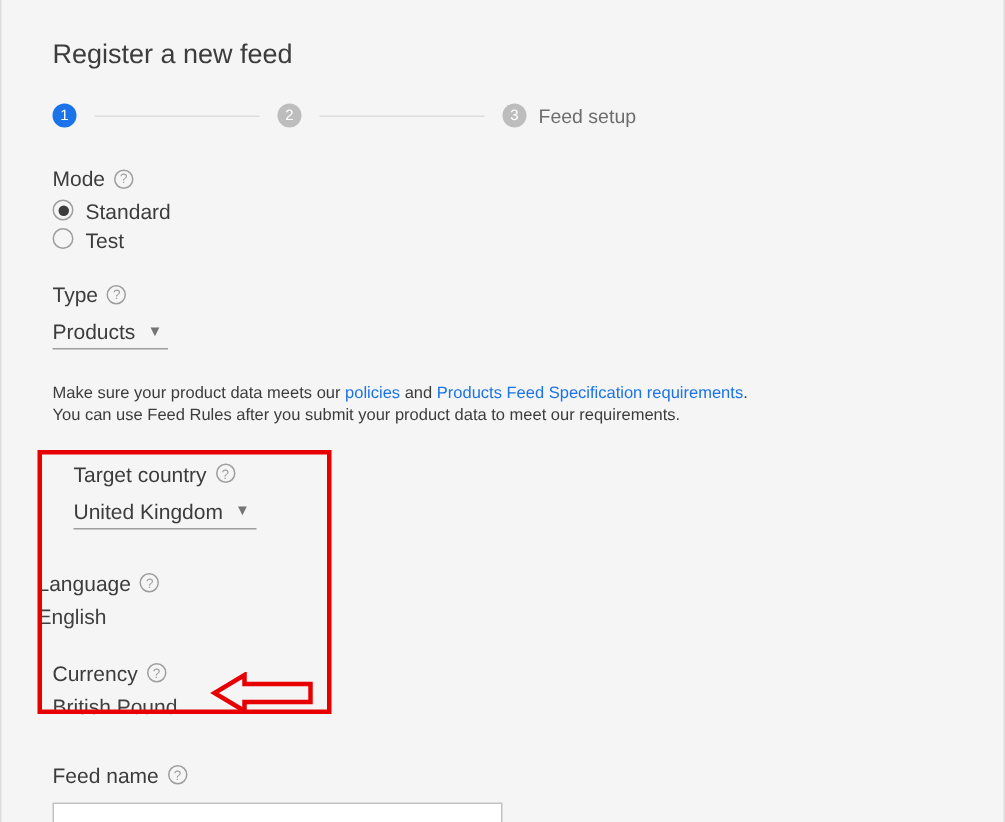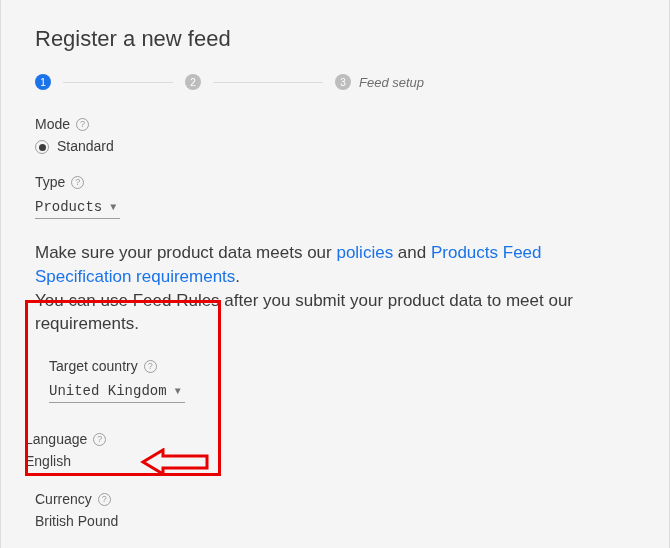--- a/index.html
+++ b/index.html
@@ -8,21 +8,21 @@
       background: #f5f5f5;
       width: 670px;
       height: 548px;
       position: relative;
       color: #212121;
       font-size: 14px;
       border-left: 1px solid #ddd;
       border-right: 1px solid #ddd;
     }
     .page-title {
-      font-size: 22px;
+      font-size: 18px;
       font-weight: 400;
       color: #3c3c3c;
       padding: 26px 0 0 34px;
     }
     .stepper {
       display: flex;
       align-items: center;
       padding: 22px 0 0 34px;
     }
     .step {
@@ -40,21 +40,20 @@
       color: #fff;
       background: #bdbdbd;
     }
     .step-circle.active {
       background: #1a73e8;
     }
     .step-label {
       margin-left: 8px;
       color: #6d6d6d;
       font-size: 13px;
-      font-style: italic;
     }
     .step-line {
       width: 110px;
       height: 1px;
       background: #dcdcdc;
       margin: 0 12px;
     }
     .section {
       padding: 0 34px;
     }
@@ -76,21 +75,21 @@
       border: 1px solid #9e9e9e;
       border-radius: 50%;
       color: #9e9e9e;
       font-size: 9px;
       align-items: center;
       justify-content: center;
       margin-left: 6px;
     }
     .radio-row {
       display: flex;
-      align-items: flex-end;
+      align-items: flex-start;
       margin-bottom: 3px;
     }
     .radio {
       width: 14px;
       height: 14px;
       border: 1.5px solid #9e9e9e;
       border-radius: 50%;
       display: inline-flex;
       align-items: center;
       justify-content: center;
@@ -109,32 +108,31 @@
     .type {
       margin-top: 18px;
     }
     .dropdown {
       display: inline-flex;
       align-items: center;
       border-bottom: 1px solid #9e9e9e;
       padding: 3px 4px 3px 0;
       color: #3c3c3c;
       cursor: pointer;
-      font-family: Liberation Mono, monospace;
     }
     .caret {
       margin-left: 8px;
       color: #757575;
       font-size: 10px;
     }
     .info-text {
       margin-top: 22px;
       color: #3c3c3c;
       line-height: 1.4;
-      font-size: 17px;
+      font-size: 11px;
     }
     .info-text a {
       color: #1a73e8;
       text-decoration: none;
     }
     .highlight-box {
       position: absolute;
       left: 24px;
       top: 300px;
       width: 196px;
@@ -191,20 +189,24 @@
 
 <div class="section mode">
   <div class="section-label">
     <span>Mode</span>
     <span class="help-icon">?</span>
   </div>
   <div class="radio-row">
     <span class="radio checked"></span>
     <span class="radio-label">Standard</span>
   </div>
+  <div class="radio-row">
+    <span class="radio"></span>
+    <span class="radio-label">Test</span>
+  </div>
 </div>
 
 <div class="section type">
   <div class="section-label">
     <span>Type</span>
     <span class="help-icon">?</span>
   </div>
   <div class="dropdown">
     <span>Products</span>
     <span class="caret">▼</span>

